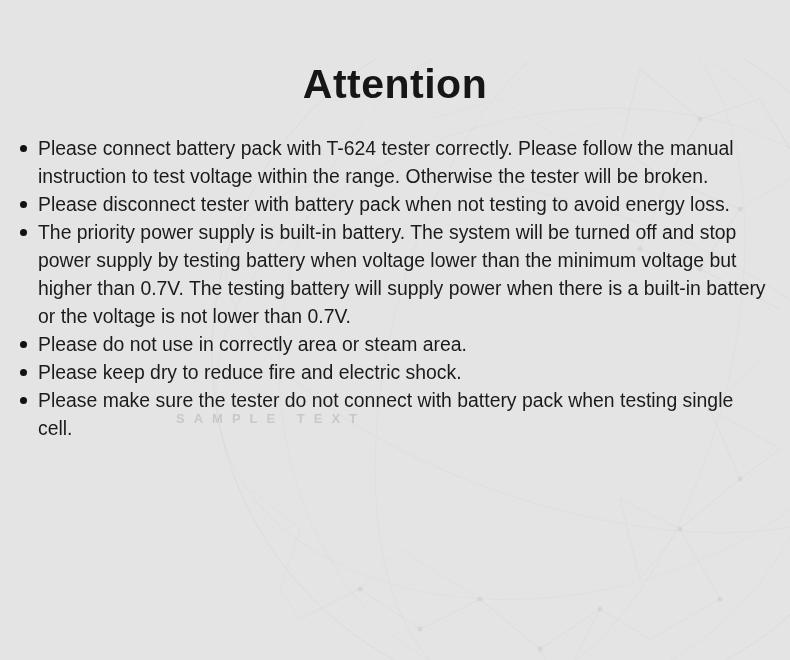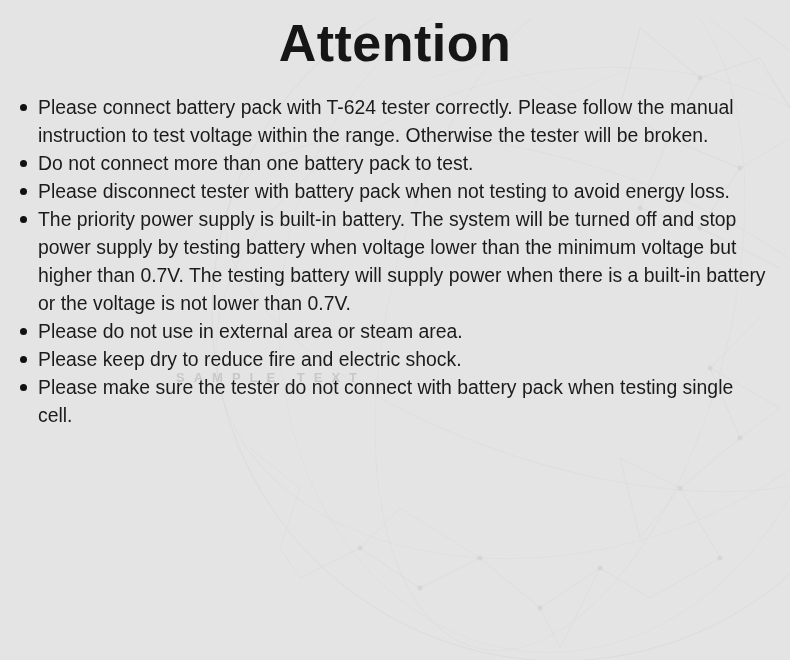--- a/index.html
+++ b/index.html
@@ -31,23 +31,23 @@
     letter-spacing: 9px;
     color: rgba(130,130,130,0.28);
     z-index: 1;
     white-space: nowrap;
   }
   .content {
     position: relative;
     z-index: 2;
   }
   h1.title {
-    margin-top: 18px;
+    margin-top: 59px;
     text-align: center;
-    font-size: 52px;
+    font-size: 41px;
     line-height: 50px;
     font-weight: bold;
     color: #161616;
     letter-spacing: 0.5px;
   }
   ul.bullets {
     list-style: none;
     margin-top: 25px;
     padding-left: 20px;
     padding-right: 19px;
@@ -117,33 +117,29 @@
   <div class="content">
     <h1 class="title">Attention</h1>
 
     <ul class="bullets">
       <li>
         <span class="dot"></span>
         <span class="bullet-text">Please connect battery pack with T-624 tester correctly. Please follow the manual instruction to test voltage within the range. Otherwise the tester will be broken.</span>
       </li>
       <li>
         <span class="dot"></span>
-        <span class="bullet-text">Do not connect more than one battery pack to test.</span>
-      </li>
-      <li>
-        <span class="dot"></span>
         <span class="bullet-text">Please disconnect tester with battery pack when not testing to avoid energy loss.</span>
       </li>
       <li>
         <span class="dot"></span>
         <span class="bullet-text">The priority power supply is built-in battery. The system will be turned off and stop power supply by testing battery when voltage lower than the minimum voltage but higher than 0.7V. The testing battery will supply power when there is a built-in battery or the voltage is not lower than 0.7V.</span>
       </li>
       <li>
         <span class="dot"></span>
-        <span class="bullet-text">Please do not use in external area or steam area.</span>
+        <span class="bullet-text">Please do not use in correctly area or steam area.</span>
       </li>
       <li>
         <span class="dot"></span>
         <span class="bullet-text">Please keep dry to reduce fire and electric shock.</span>
       </li>
       <li>
         <span class="dot"></span>
         <span class="bullet-text">Please make sure the tester do not connect with battery pack when testing single cell.</span>
       </li>
     </ul>

